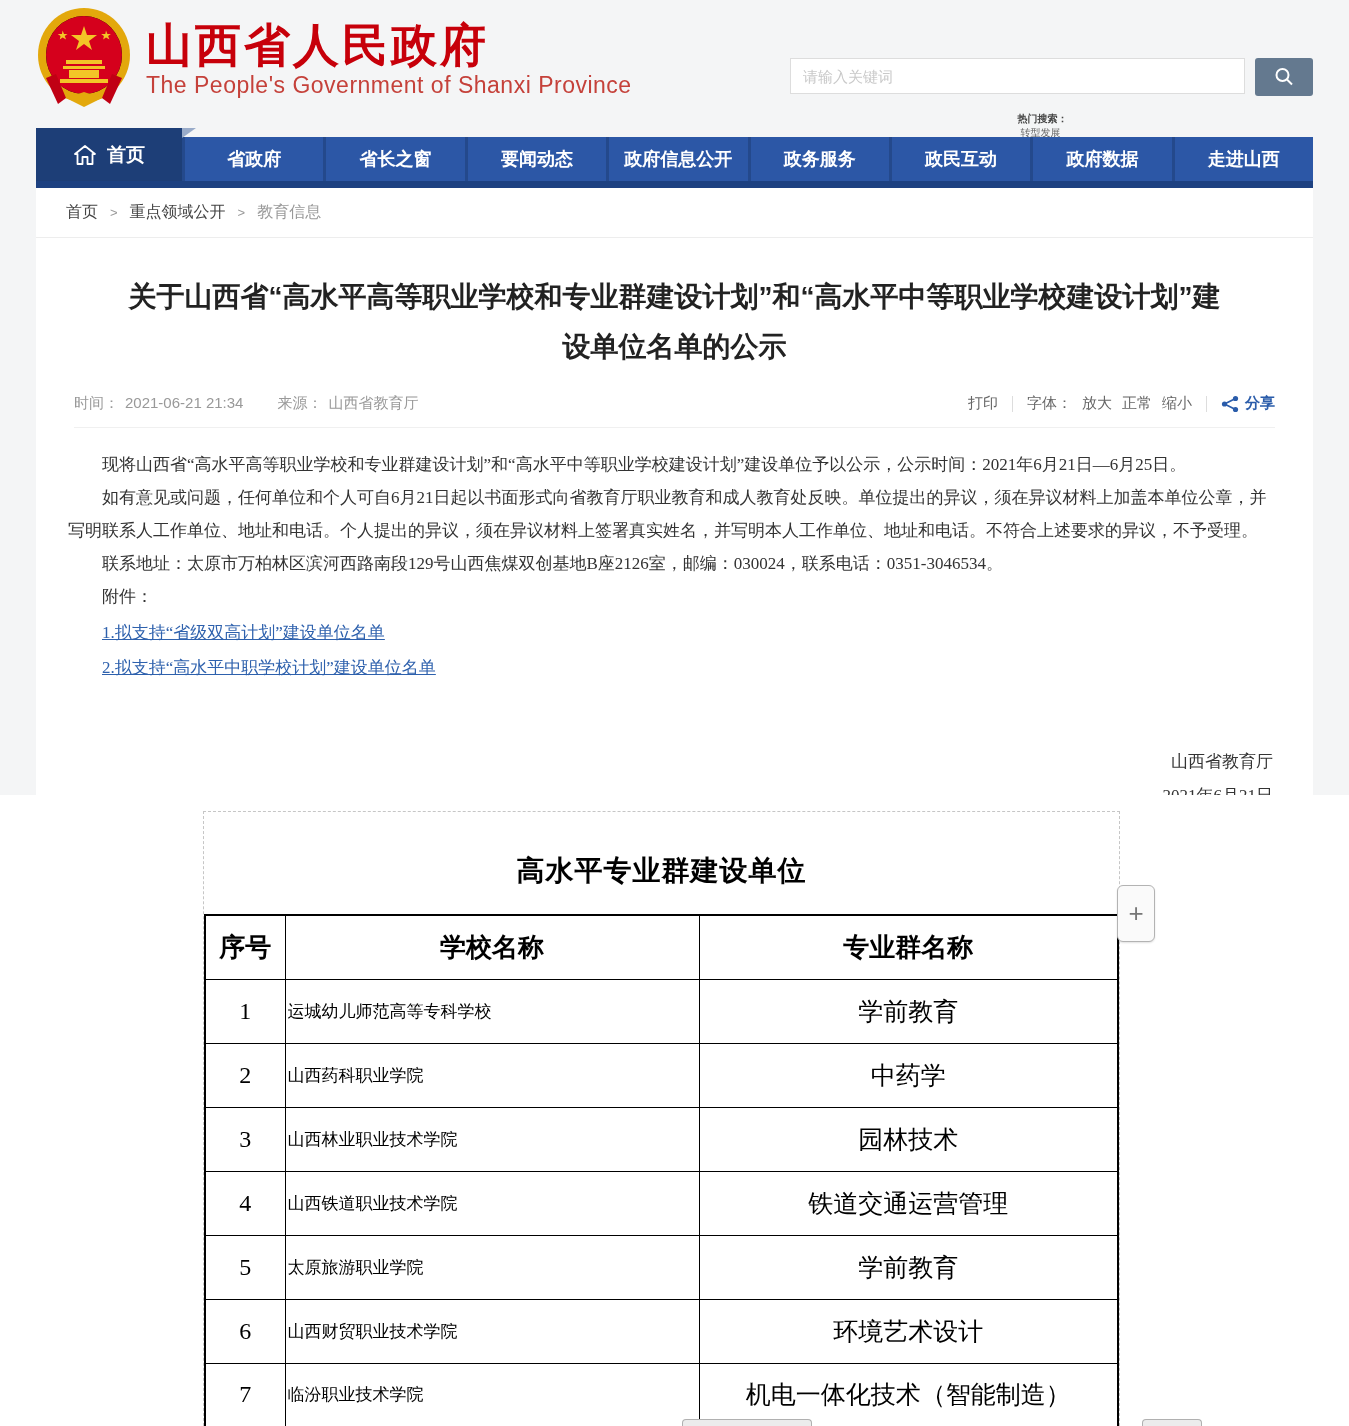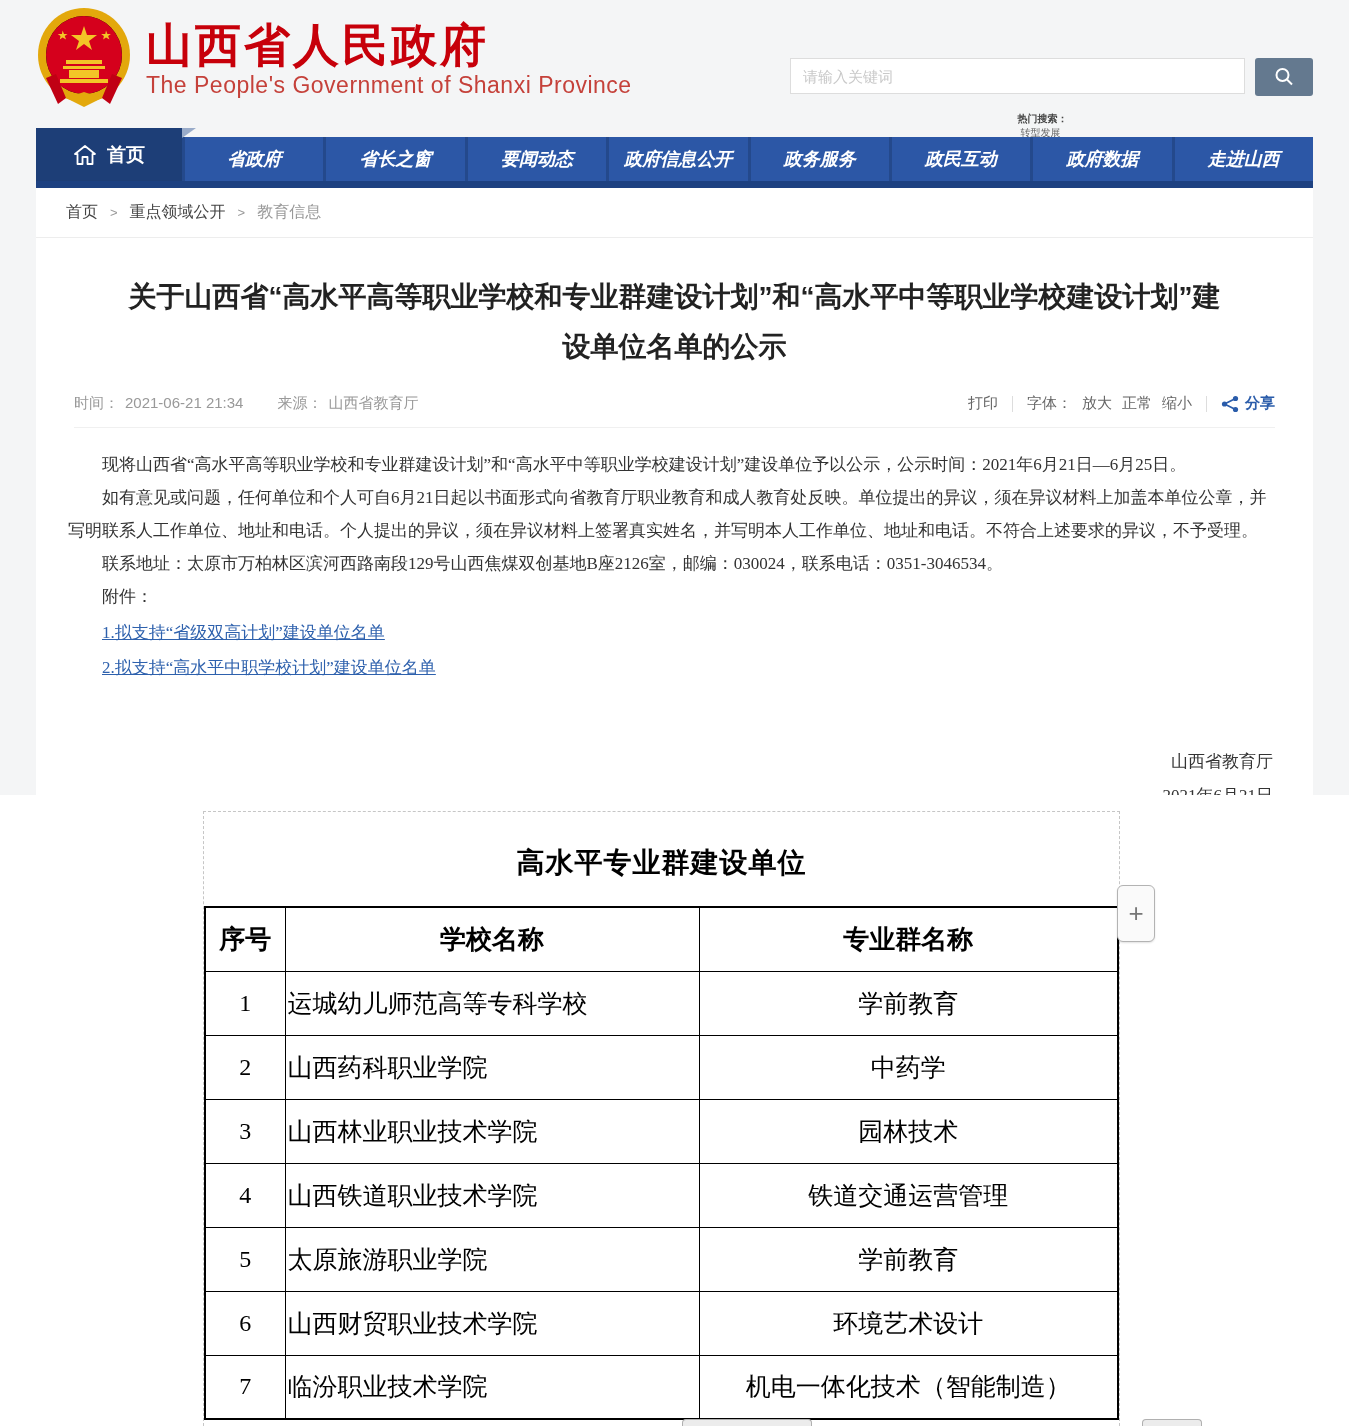--- a/index.html
+++ b/index.html
@@ -20,21 +20,21 @@
   .search-input::placeholder { color:#c9c9c9; }
   .search-btn { width:58px; height:38px; margin-left:10px; background:#64798f; border:none; border-radius:3px; cursor:pointer; display:flex; align-items:center; justify-content:center; }
   .hot-row { margin-top:16px; font-size:10px; color:#666; display:flex; align-items:center;flex-direction:column; }
   .hot-label { font-weight:bold; color:#444; margin-right:18px; }
   .hot-link { color:#666; text-decoration:none; margin-right:22px; cursor:pointer; }
 
   
   .nav-row { height:60px; margin:0 36px; position:relative; }
   .nav-strip { position:absolute; left:0; right:0; bottom:0; height:7px; background:#1d4181; }
   .nav-items { position:absolute; left:146px; right:0; top:9px; bottom:7px; background:#24498c; display:flex; }
-  .nav-item { flex:1; margin-left:3px; background:#2c57a6; color:#fff; font-size:18px; font-weight:bold; display:flex; align-items:center; justify-content:center; cursor:pointer;font-style:italic; }
+  .nav-item { flex:1; margin-left:3px; background:#2c57a6; color:#fff; font-size:18px; font-weight:bold; display:flex; align-items:center; justify-content:center; cursor:pointer; }
   .nav-home { position:absolute; left:0; top:0; width:146px; bottom:7px; background:#1d3e77; color:#fff; font-size:19px; font-weight:bold; display:flex; align-items:center; justify-content:center; cursor:pointer; z-index:2; }
   .nav-home .home-ic { margin-right:10px; display:flex; }
   .nav-home::after { content:""; position:absolute; right:-14px; top:0; border-left:14px solid #8fa3c4; border-bottom:10px solid transparent; opacity:.9; }
 
   
   .content-zone { background:#f4f5f6; padding:0 36px; }
   .card { background:#fff; height:607px; }
   .breadcrumb { height:50px; display:flex; align-items:center; padding-left:30px; font-size:16px; color:#444; border-bottom:1px solid #ededed; }
   .crumb { color:#444; text-decoration:none; cursor:pointer; }
   .crumb-sep { color:#999; margin:0 12px; font-size:13px; }
@@ -53,29 +53,29 @@
   .share-wrap svg { margin-right:6px; }
 
   .art-body { font-family:"Liberation Serif","DejaVu Serif",serif; font-size:17px; color:#333; margin:20px 32px 0 32px; }
   .art-body p { line-height:33px; text-indent:2em; }
   .att-link { display:inline-block; margin-top:5px; margin-left:2em; font-family:"Liberation Serif","DejaVu Serif",serif; font-size:17px; line-height:30px; color:#2e61ad; text-decoration:underline; cursor:pointer; }
   .signature { margin-top:62px; padding-right:40px; text-align:right; font-family:"Liberation Serif","DejaVu Serif",serif; font-size:17px; color:#333; line-height:34px; }
 
   
   .table-zone { background:#fff; height:631px; position:relative; }
   .doc-frame { position:absolute; left:203px; top:16px; width:917px; height:620px; border:1px dashed #c6c6c6; border-bottom:none; background:#fff; }
-  .doc-title { margin-top:32px; text-align:center; font-family:"Liberation Serif","DejaVu Serif",serif; font-size:28px; font-weight:bold; color:#000; letter-spacing:1px; }
+  .doc-title { margin-top:40px; text-align:center; font-family:"Liberation Serif","DejaVu Serif",serif; font-size:28px; font-weight:bold; color:#000; letter-spacing:1px; }
   .doc-table { width:100%; margin-top:24px; border-collapse:collapse; table-layout:fixed; font-family:"Liberation Serif","DejaVu Serif",serif; color:#000; }
   .doc-table th, .doc-table td { border:1px solid #000; height:64px; vertical-align:middle; }
   .doc-table { border:2px solid #000; }
   .doc-table th { font-size:26px; font-weight:bold; text-align:center; }
   .col-no { width:80px; }
   .col-school { width:414px; }
   .td-no { text-align:center; font-size:24px; }
-  .td-school { font-size:25px; text-align:left; padding-left:2px; }
+  .td-school { font-size:17px; text-align:left; padding-left:2px; }
   .td-group { font-size:25px; text-align:center; }
 
   .zoom-plus { position:absolute; left:1117px; top:90px; width:38px; height:57px; background:#fafafa; border:1px solid #b3b3b3; border-radius:6px; box-shadow:0 1px 2px rgba(0,0,0,.12); color:#777; font-size:26px; font-weight:300; display:flex; align-items:center; justify-content:center; cursor:pointer; z-index:3; }
   .bottom-bit { position:absolute; bottom:0; height:7px; background:#ececec; border:1px solid #b0b0b0; border-bottom:none; border-radius:4px 4px 0 0; cursor:pointer; }
   .bit-1 { left:682px; width:130px; }
   .bit-2 { left:1142px; width:60px; }
 </style>
 </head>
 <body>
 

